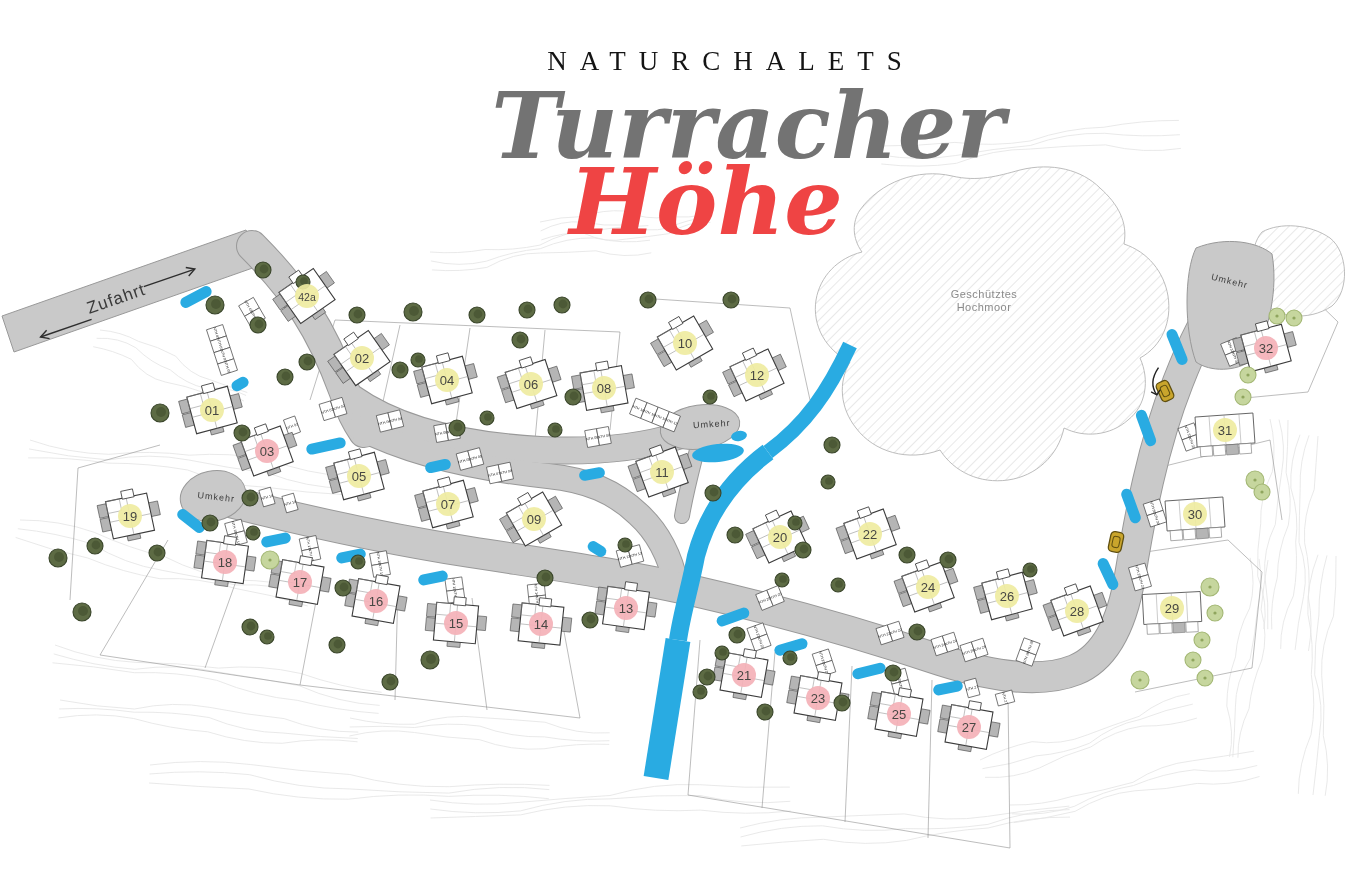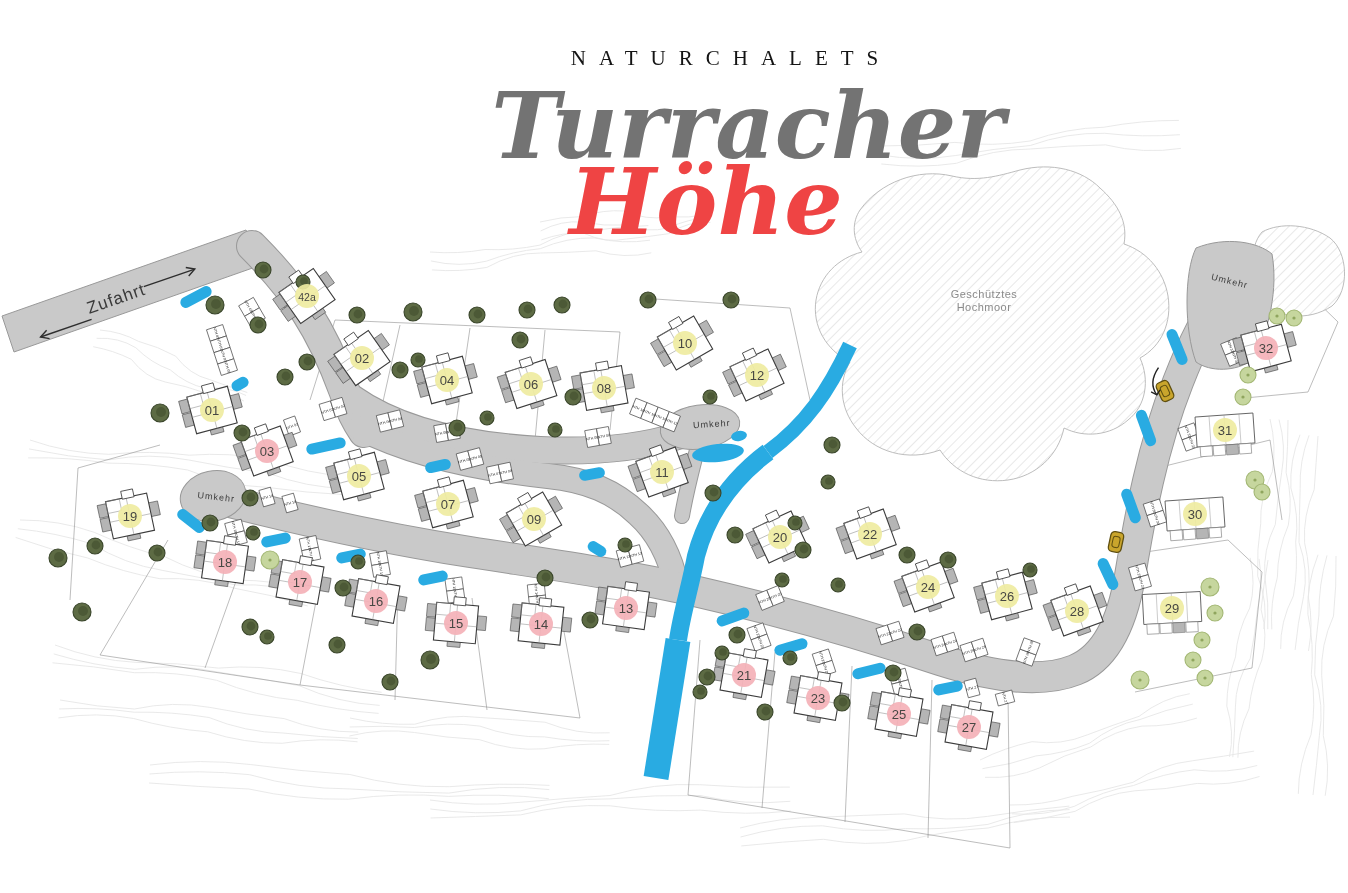--- a/index.html
+++ b/index.html
@@ -1,21 +1,21 @@
 <!DOCTYPE html>
 <html><head>
 <meta charset="utf-8">
 <style>
   html,body{margin:0;padding:0;background:#fff;}
   .stage{position:relative;width:1348px;height:893px;background:#fff;overflow:hidden;
          font-family:"Liberation Sans",sans-serif;}
   .stage svg{position:absolute;left:0;top:0;}
   .title-block{position:absolute;left:0;top:0;width:100%;pointer-events:none;}
   .kicker{position:absolute;left:731px;top:46px;transform:translateX(-50%);
-          font-family:"Liberation Serif",serif;font-size:21px;letter-spacing:13px;
+          font-family:"Liberation Serif",serif;font-size:27px;letter-spacing:13px;
           color:#141414;white-space:nowrap;}
   .script1{position:absolute;left:732px;top:72px;transform:translateX(-50%);
           font-family:"DejaVu Serif",serif;font-style:italic;font-weight:600;
           font-size:92px;color:#737373;white-space:nowrap;margin-left:16px;}
   .script2{position:absolute;left:706px;top:148px;transform:translateX(-50%);
           font-family:"DejaVu Serif",serif;font-style:italic;font-weight:600;
           font-size:92px;color:#ef4444;white-space:nowrap;}
 </style>
 </head>
 <body>

